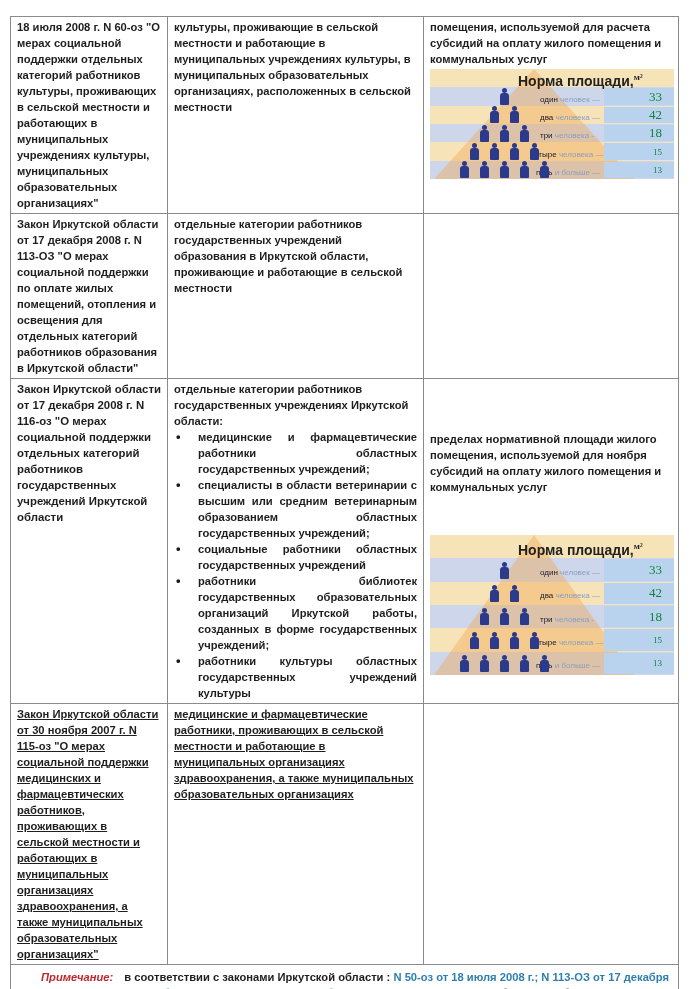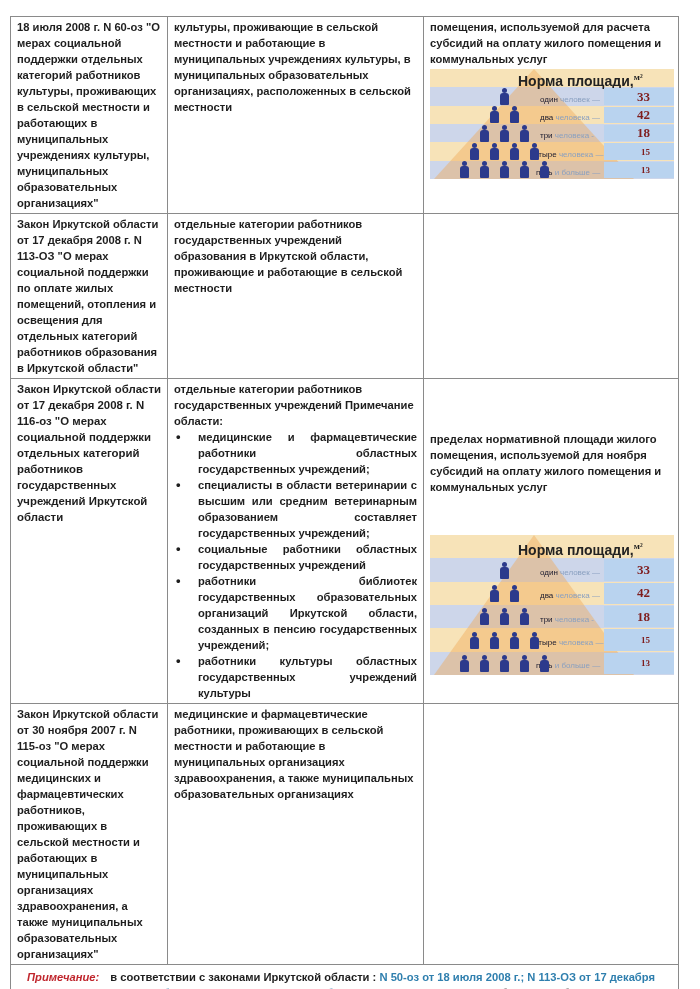--- a/index.html
+++ b/index.html
@@ -8,38 +8,38 @@
   .page { position:absolute; left:10px; top:16px; width:668px; }
   table.doc { border-collapse:collapse; width:668px; table-layout:fixed; }
   table.doc td { border:1px solid #8a8a8a; vertical-align:top; padding:2px 6px 2px 6px;
                  font-size:11.2px; line-height:16px; font-weight:bold; color:#1e1e1e; }
   td.law { color:#2f7fae; width:145px; font-size:10.6px; line-height:14.6px; }
   td.cat { width:243px; }
   td.norm { width:242px; }
   .r1 td { height:186px; }
   .r2 td { height:125px; }
   .r3 td { height:311px; }
-  .r4 td { height:196px; }
+  .r4 td { height:196px;text-decoration:underline; }
   .r5 td { height:95px; }
   ul.bl { margin:0; padding:0 0 0 24px; list-style:none; }
   ul.bl li { position:relative; text-align:justify; }
   ul.bl li::before { content:"•"; position:absolute; left:-22px; top:0; font-size:13px; }
-  .note-label { color:#c0262d; font-style:italic; margin-left:10px; margin-right:8px; }
+  .note-label { color:#c0262d; font-style:italic; margin-left:24px; margin-right:8px; }
   .note-blue { color:#2f7fae; }
   .pyr { position:relative; width:244px; height:110px; margin-top:2px; overflow:hidden;
          background:#f7e3b8; }
   .pyr .band { position:absolute; left:0; width:244px; height:22px; }
   .pyr .tri { position:absolute; left:4px; bottom:0; width:0; height:0;
               border-left:100px solid transparent; border-right:100px solid transparent;
               border-bottom:110px solid rgba(240,170,90,0.45); }
   .pyr .head { position:absolute; left:88px; top:3px; font-size:14px; font-weight:bold; color:#222; }
   .pyr .head sup { font-family:"Liberation Serif", serif; font-size:9px; }
   .pyr .lbl { position:absolute; left:92px; font-size:8px; color:#8aa0c0; font-weight:normal; white-space:nowrap; }
   .pyr .lbl b { color:#1a1a2e; font-weight:normal; }
-  .pyr .val { position:absolute; right:24px; font-family:"Liberation Serif", serif; font-weight:bold; color:#7f1d1d; font-size:13px; }
+  .pyr .val { position:absolute; right:12px; font-family:"Liberation Serif", serif; font-weight:normal; color:#15803d; font-size:13px; }
   .pyr .valbox { position:absolute; right:0; width:70px; height:20px; background:#b9d3ef; }
   .pyr .person { position:absolute; width:9px; height:17px; }
   .pyr .person::before { content:""; position:absolute; left:2px; top:0; width:5px; height:5px; border-radius:50%; background:#2c3a8c; }
   .pyr .person::after { content:""; position:absolute; left:0; top:5px; width:9px; height:12px; border-radius:3px 3px 1px 1px; background:#2c3a8c; }
 </style>
 </head>
 <body>
 
 <div class="page">
 <table class="doc">
@@ -100,26 +100,26 @@
 
   <tr class="r2">
     <td class="law">Закон Иркутской области от 17 декабря 2008 г. N 113-ОЗ "О мерах социальной поддержки по оплате жилых помещений, отопления и освещения для отдельных категорий работников образования в Иркутской области"</td>
     <td class="cat">отдельные категории работников государственных учреждений образования в Иркутской области, проживающие и работающие в сельской местности</td>
     <td class="norm"></td>
   </tr>
 
   <tr class="r3">
     <td class="law" style="font-size:11.4px;line-height:16px;">Закон Иркутской области от 17 декабря 2008 г. N 116-оз "О мерах социальной поддержки отдельных категорий работников государственных учреждений Иркутской области</td>
     <td class="cat">
-      <div>отдельные категории работников государственных учреждений Примечание области:</div>
+      <div>отдельные категории работников государственных учреждениях Иркутской области:</div>
       <ul class="bl">
         <li>медицинские и фармацевтические работники областных государственных учреждений;</li>
-        <li>специалисты в области ветеринарии с высшим или средним ветеринарным образованием составляет государственных учреждений;</li>
+        <li>специалисты в области ветеринарии с высшим или средним ветеринарным образованием областных государственных учреждений;</li>
         <li>социальные работники областных государственных учреждений</li>
-        <li>работники библиотек государственных образовательных организаций Иркутской области, созданных в пенсию государственных учреждений;</li>
+        <li>работники библиотек государственных образовательных организаций Иркутской работы, созданных в форме государственных учреждений;</li>
         <li>работники культуры областных государственных учреждений культуры</li>
       </ul>
     </td>
     <td class="norm">
       <div style="height:50px"></div>
       <div>пределах нормативной площади жилого помещения, используемой для ноября субсидий на оплату жилого помещения и коммунальных услуг</div>
       <div style="height:38px"></div>
       <div class="pyr" style="height:140px">
               <div class="band" style="top: 0px; height: 23.3333px; background: rgb(247, 227, 184);"></div>
               <div class="band" style="top: 23.3333px; height: 23.3333px; background: rgb(205, 214, 234);"></div>

